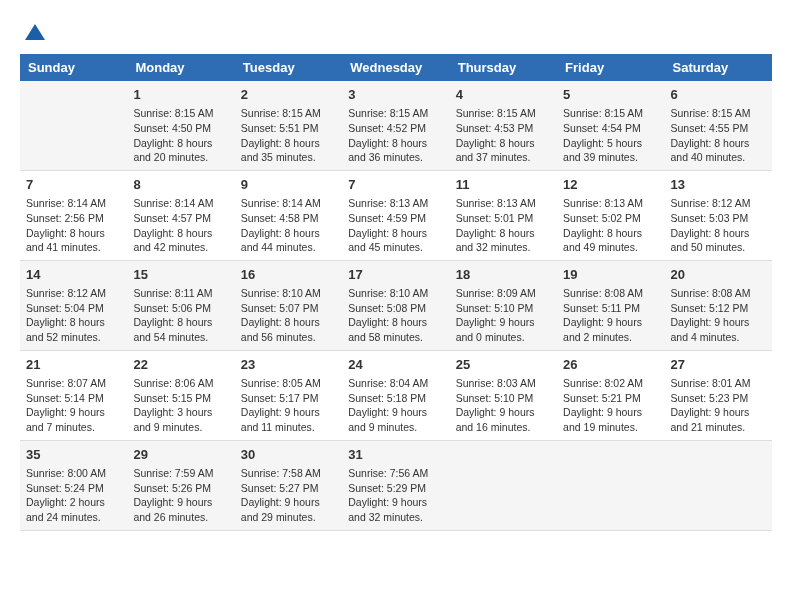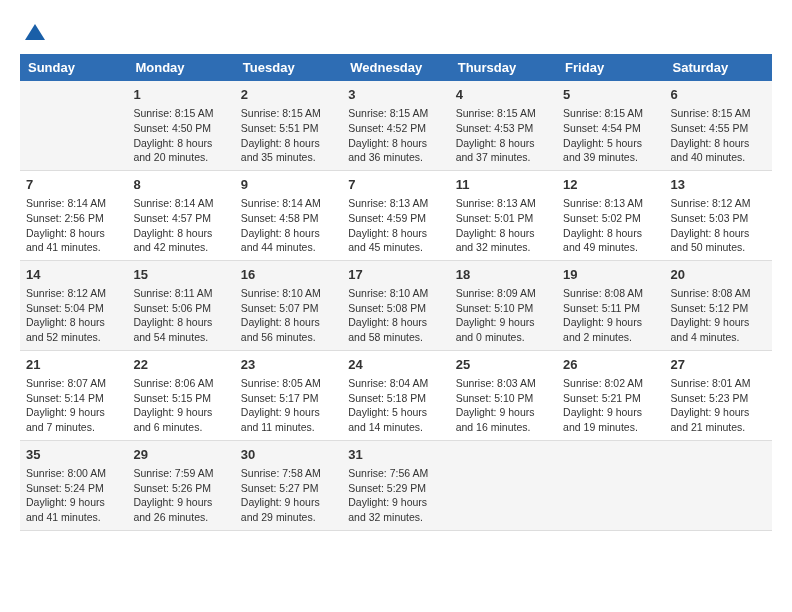--- a/index.html
+++ b/index.html
@@ -246,33 +246,33 @@
         <td>
           <span class="day-num">21</span>
           <div>Sunrise: 8:07 AM</div>
           <div>Sunset: 5:14 PM</div>
           <div>Daylight: 9 hours and 7 minutes.</div>
         </td>
         <td>
           <span class="day-num">22</span>
           <div>Sunrise: 8:06 AM</div>
           <div>Sunset: 5:15 PM</div>
-          <div>Daylight: 9 hours and 6 minutes.</div>
+          <div>Daylight: 3 hours and 9 minutes.</div>
         </td>
         <td>
           <span class="day-num">23</span>
           <div>Sunrise: 8:05 AM</div>
           <div>Sunset: 5:17 PM</div>
           <div>Daylight: 9 hours and 11 minutes.</div>
         </td>
         <td>
           <span class="day-num">24</span>
           <div>Sunrise: 8:04 AM</div>
           <div>Sunset: 5:18 PM</div>
-          <div>Daylight: 5 hours and 14 minutes.</div>
+          <div>Daylight: 9 hours and 9 minutes.</div>
         </td>
         <td>
           <span class="day-num">25</span>
           <div>Sunrise: 8:03 AM</div>
           <div>Sunset: 5:10 PM</div>
           <div>Daylight: 9 hours and 16 minutes.</div>
         </td>
         <td>
           <span class="day-num">26</span>
           <div>Sunrise: 8:02 AM</div>
@@ -284,21 +284,21 @@
           <div>Sunrise: 8:01 AM</div>
           <div>Sunset: 5:23 PM</div>
           <div>Daylight: 9 hours and 21 minutes.</div>
         </td>
       </tr>
       <tr>
         <td>
           <span class="day-num">35</span>
           <div>Sunrise: 8:00 AM</div>
           <div>Sunset: 5:24 PM</div>
-          <div>Daylight: 9 hours and 41 minutes.</div>
+          <div>Daylight: 2 hours and 24 minutes.</div>
         </td>
         <td>
           <span class="day-num">29</span>
           <div>Sunrise: 7:59 AM</div>
           <div>Sunset: 5:26 PM</div>
           <div>Daylight: 9 hours and 26 minutes.</div>
         </td>
         <td>
           <span class="day-num">30</span>
           <div>Sunrise: 7:58 AM</div>

